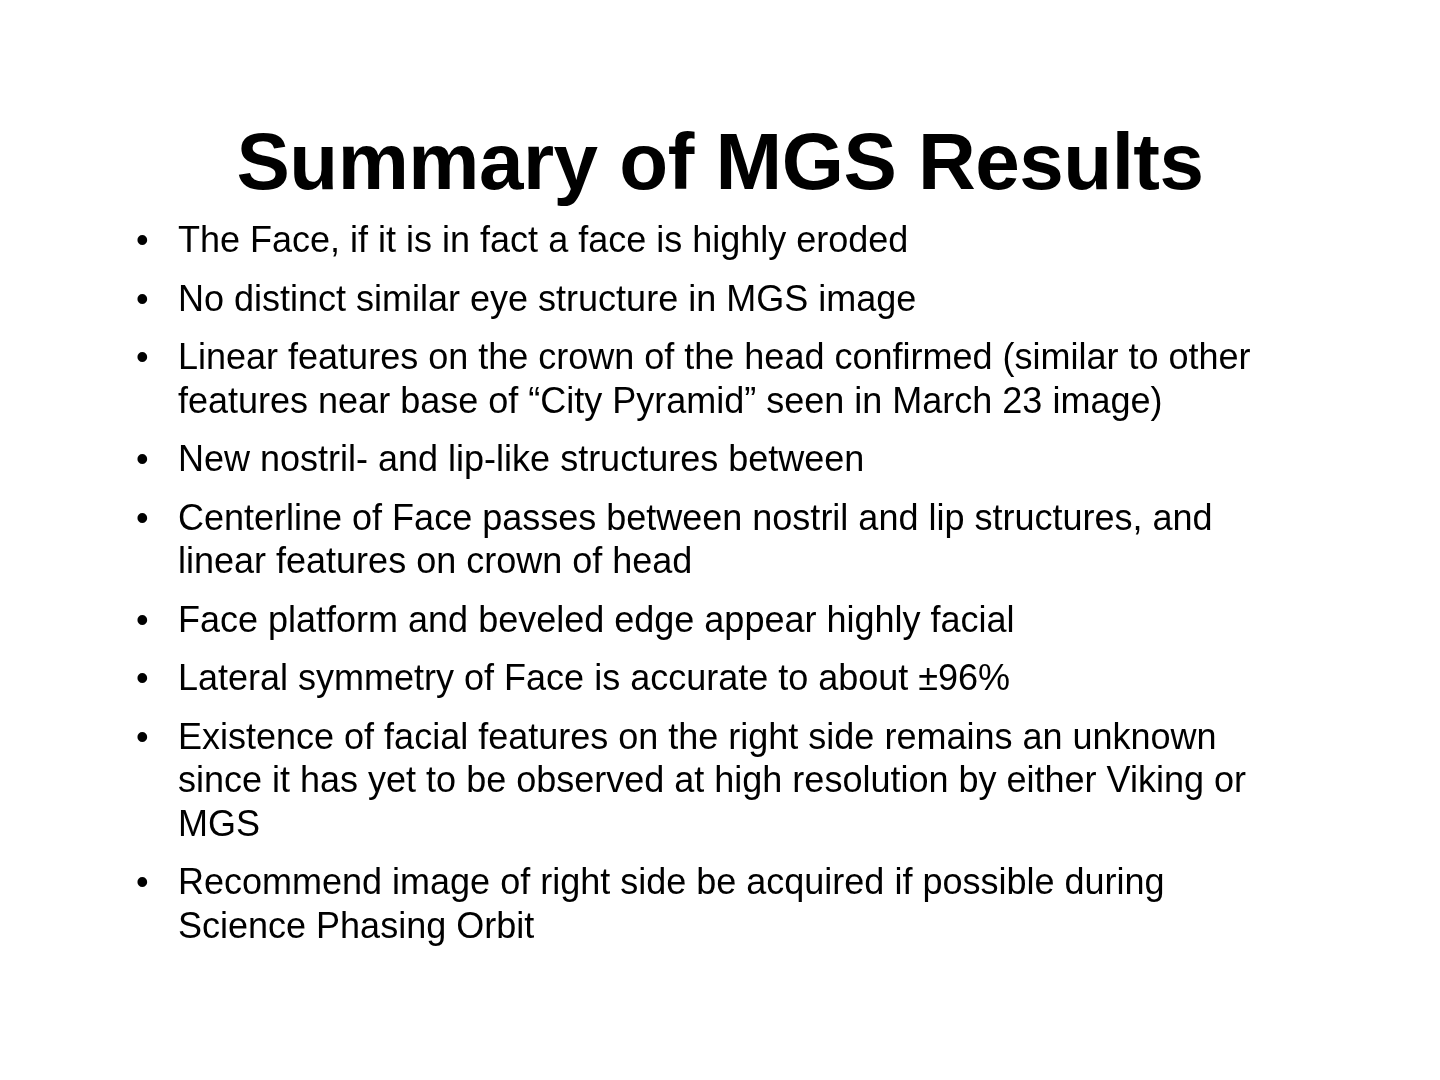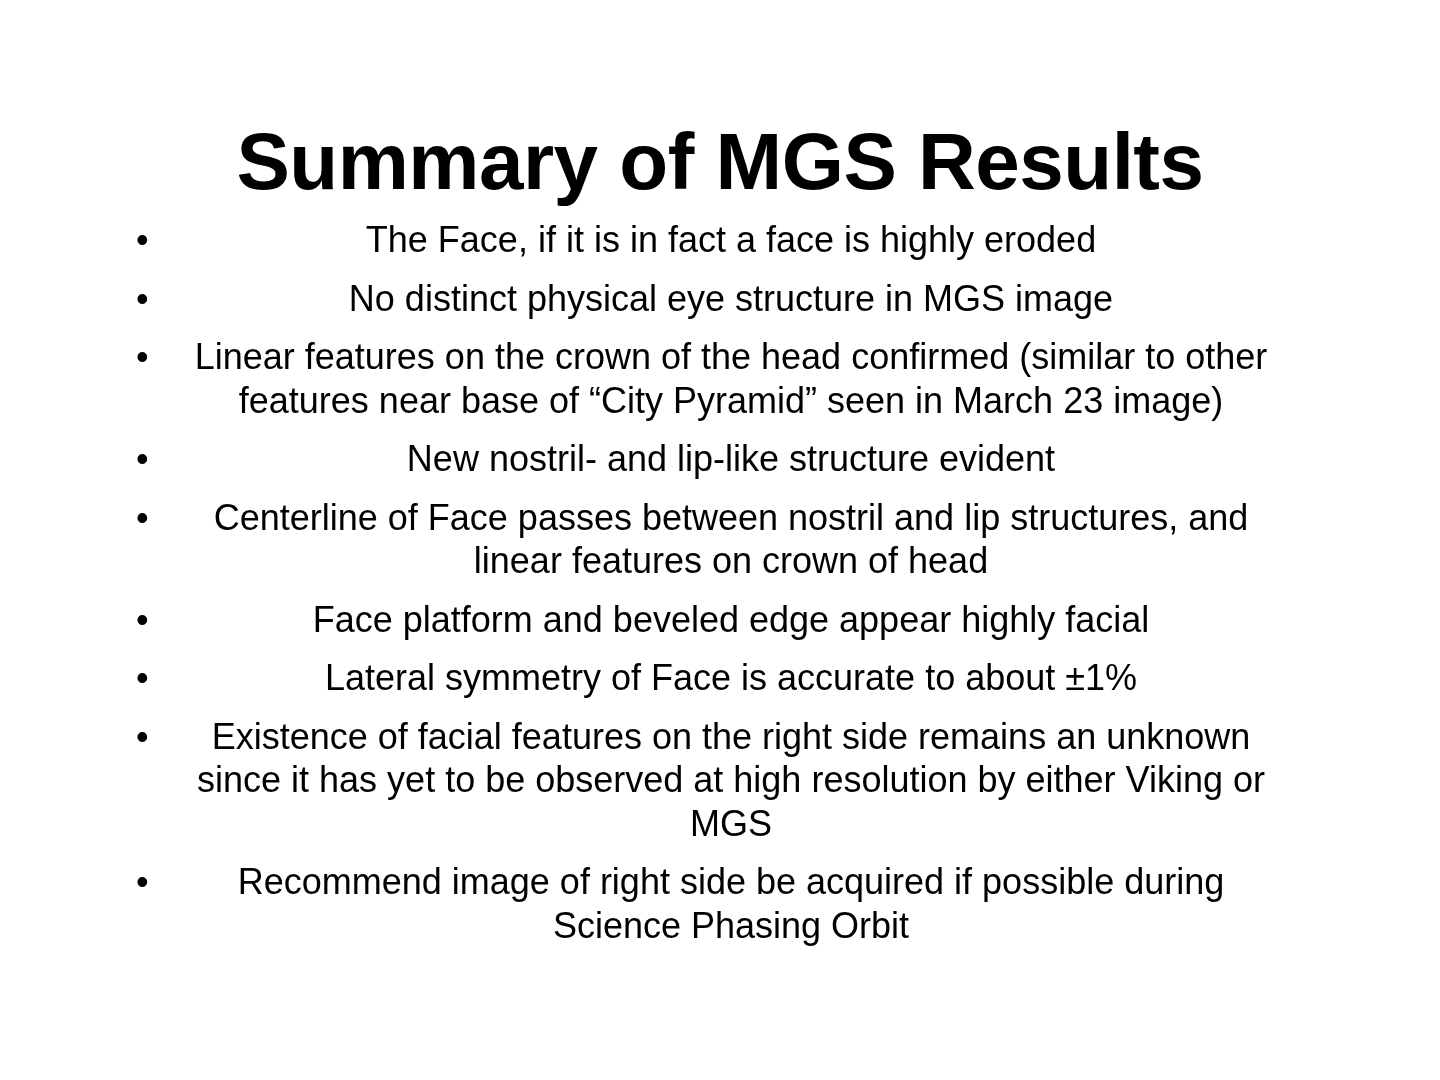--- a/index.html
+++ b/index.html
@@ -64,65 +64,64 @@
     top: 0;
     width: 22px;
     font-size: 36px;
     line-height: 43.5px;
     text-align: left;
     color: #000000;
   }
 
   .bullet-text {
     display: block;
-    text-align: center;
   }
 </style>
 </head>
 <body>
 
 <div class="slide">
 
   <h1 class="slide-title">Summary of MGS Results</h1>
 
   <div class="bullet-list">
 
     <div class="bullet-item">
       <span class="bullet-marker">•</span>
       <span class="bullet-text">The Face, if it is in fact a face is highly eroded</span>
     </div>
 
     <div class="bullet-item">
       <span class="bullet-marker">•</span>
-      <span class="bullet-text">No distinct physical eye structure in MGS image</span>
+      <span class="bullet-text">No distinct similar eye structure in MGS image</span>
     </div>
 
     <div class="bullet-item">
       <span class="bullet-marker">•</span>
       <span class="bullet-text">Linear features on the crown of the head confirmed (similar to other features near base of “City Pyramid” seen in March 23 image)</span>
     </div>
 
     <div class="bullet-item">
       <span class="bullet-marker">•</span>
-      <span class="bullet-text">New nostril- and lip-like structure evident</span>
+      <span class="bullet-text">New nostril- and lip-like structures between</span>
     </div>
 
     <div class="bullet-item">
       <span class="bullet-marker">•</span>
       <span class="bullet-text">Centerline of Face passes between nostril and lip structures, and linear features on crown of head</span>
     </div>
 
     <div class="bullet-item">
       <span class="bullet-marker">•</span>
       <span class="bullet-text">Face platform and beveled edge appear highly facial</span>
     </div>
 
     <div class="bullet-item">
       <span class="bullet-marker">•</span>
-      <span class="bullet-text">Lateral symmetry of Face is accurate to about ±1%</span>
+      <span class="bullet-text">Lateral symmetry of Face is accurate to about ±96%</span>
     </div>
 
     <div class="bullet-item">
       <span class="bullet-marker">•</span>
       <span class="bullet-text">Existence of facial features on the right side remains an unknown since it has yet to be observed at high resolution by either Viking or MGS</span>
     </div>
 
     <div class="bullet-item">
       <span class="bullet-marker">•</span>
       <span class="bullet-text">Recommend image of right side be acquired if possible during Science Phasing Orbit</span>

